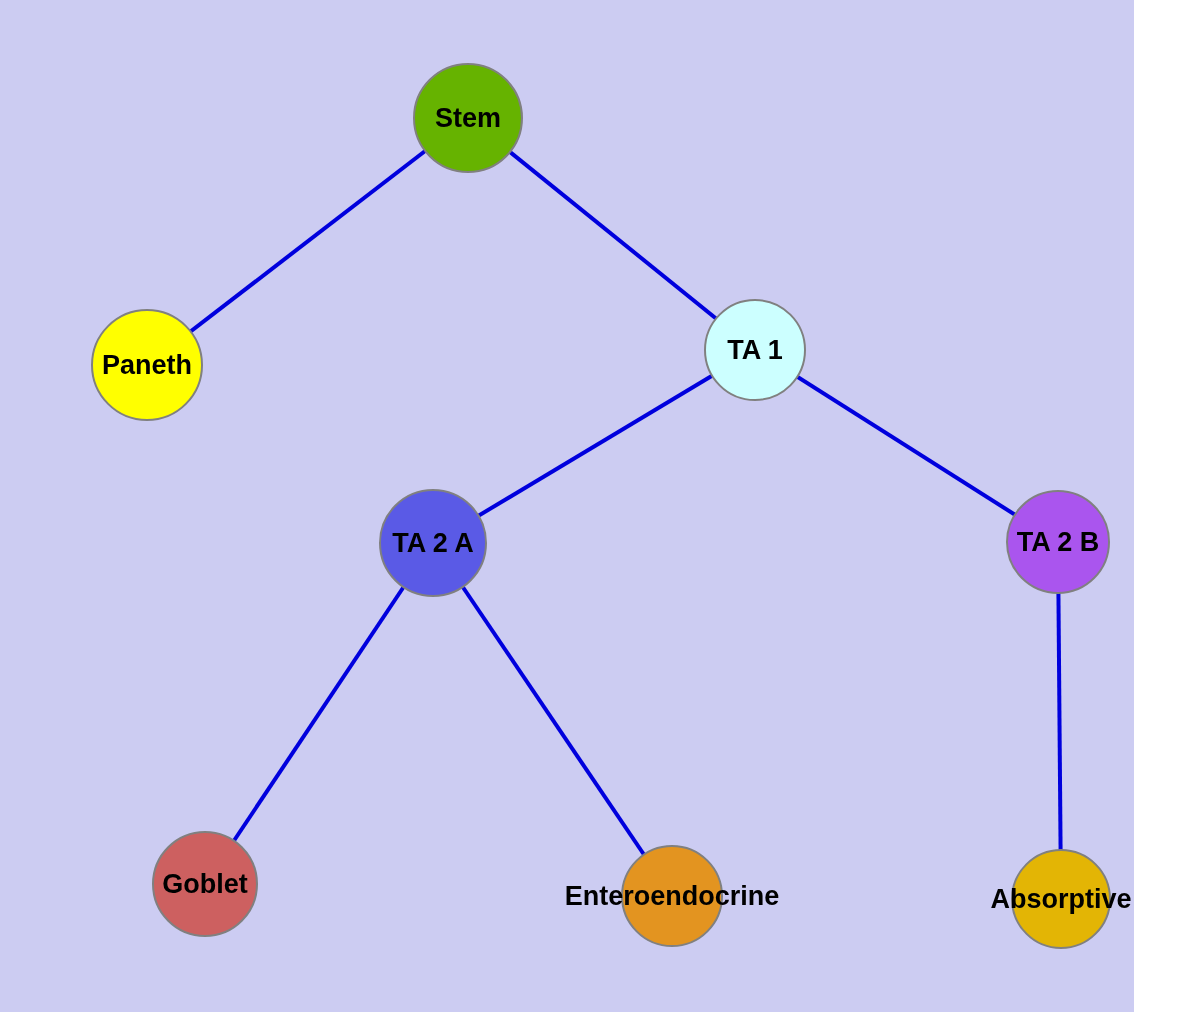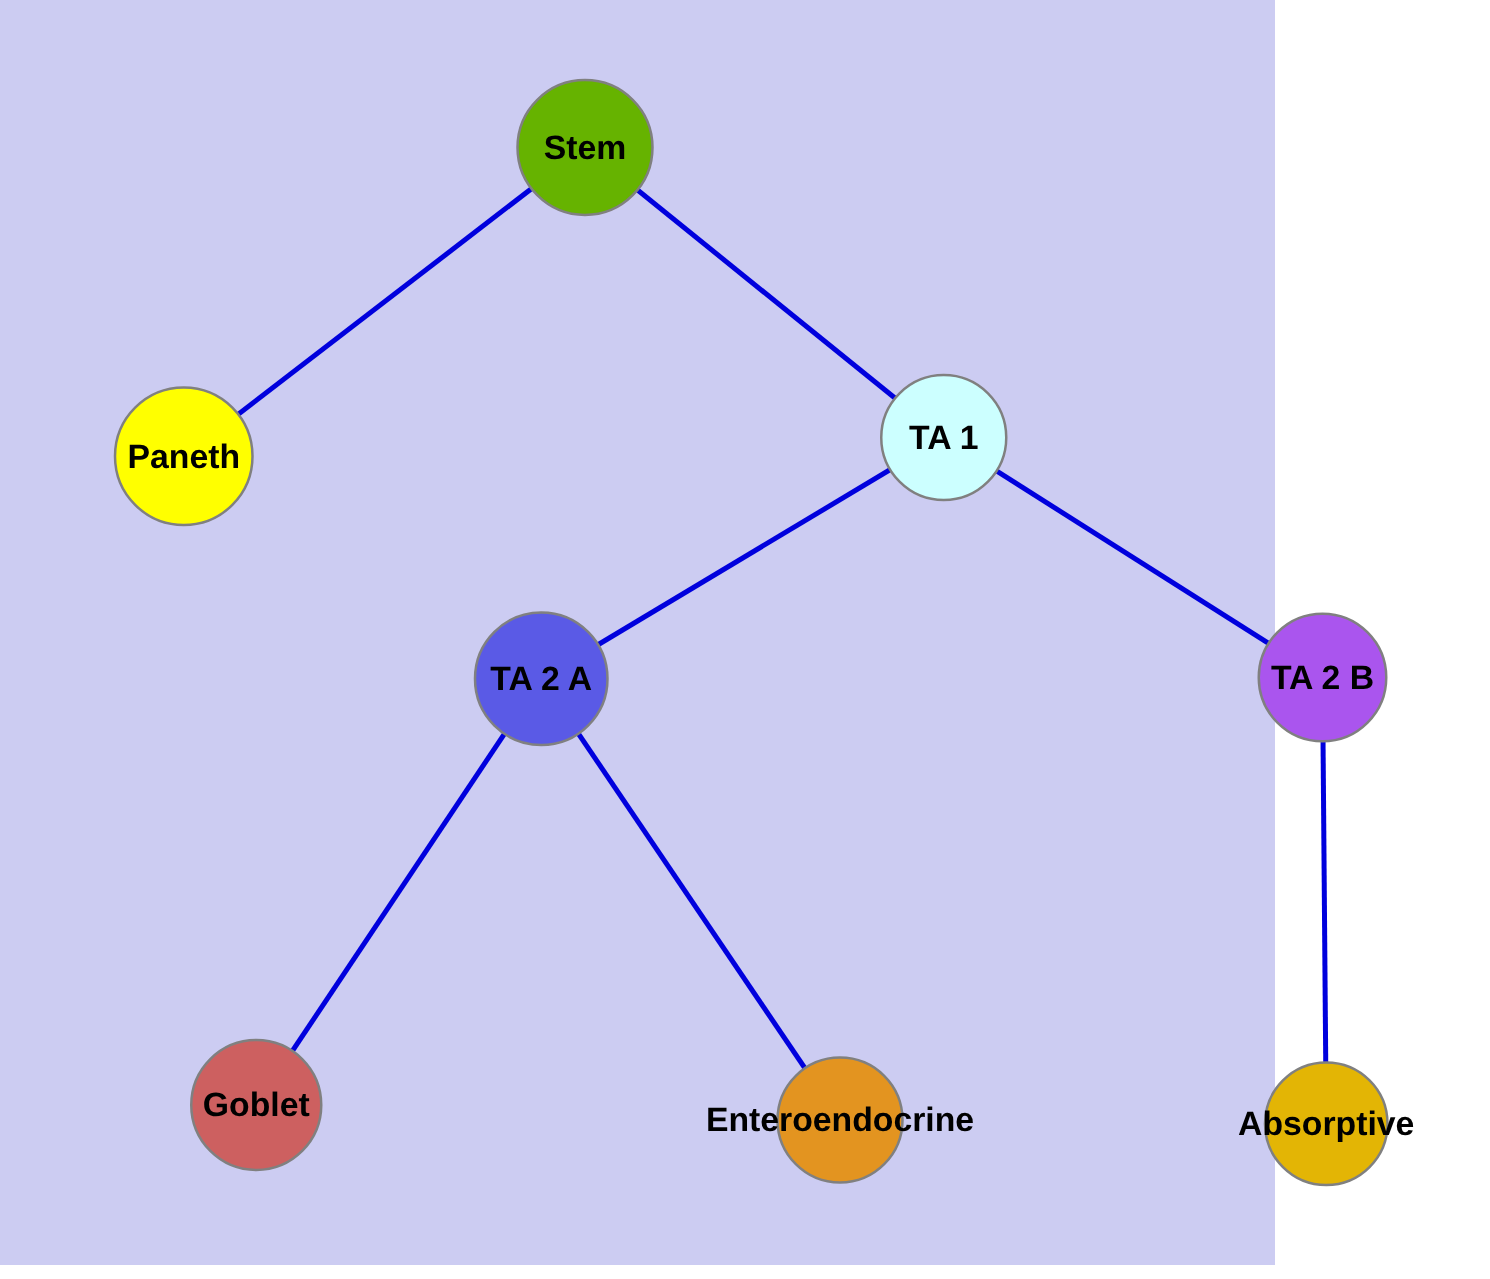--- a/index.html
+++ b/index.html
@@ -12,21 +12,21 @@
     position: relative;
     width: 1192px;
     height: 1023px;
     background: #ffffff;
     overflow: hidden;
   }
   #graph-canvas {
     position: absolute;
     left: 0;
     top: 0;
-    width: 1020px;
+    width: 1134px;
     height: 1012px;
     background: #ccccf2;
   }
   svg { display: block; }
   .edge {
     stroke: #0000dd;
     stroke-width: 4;
     fill: none;
   }
   .node-circle {

